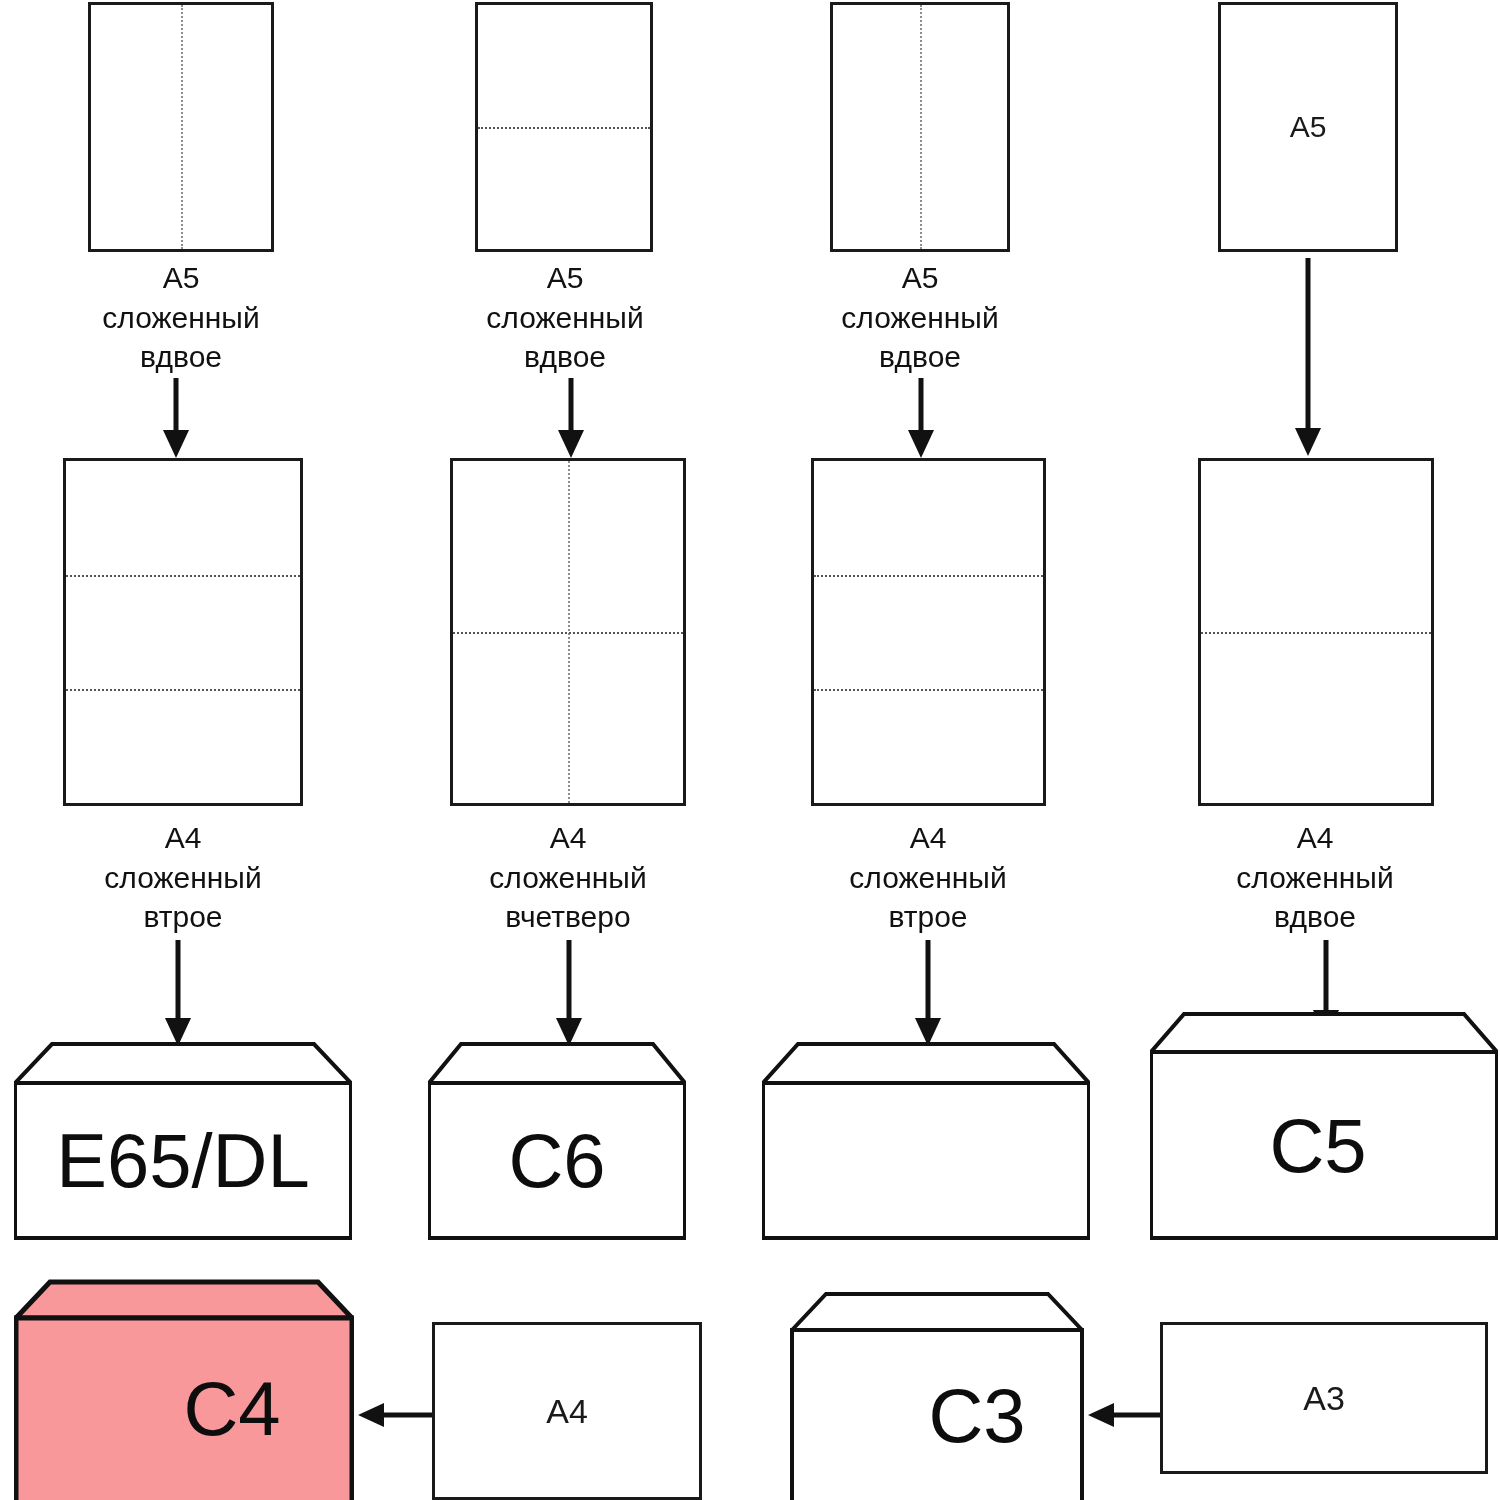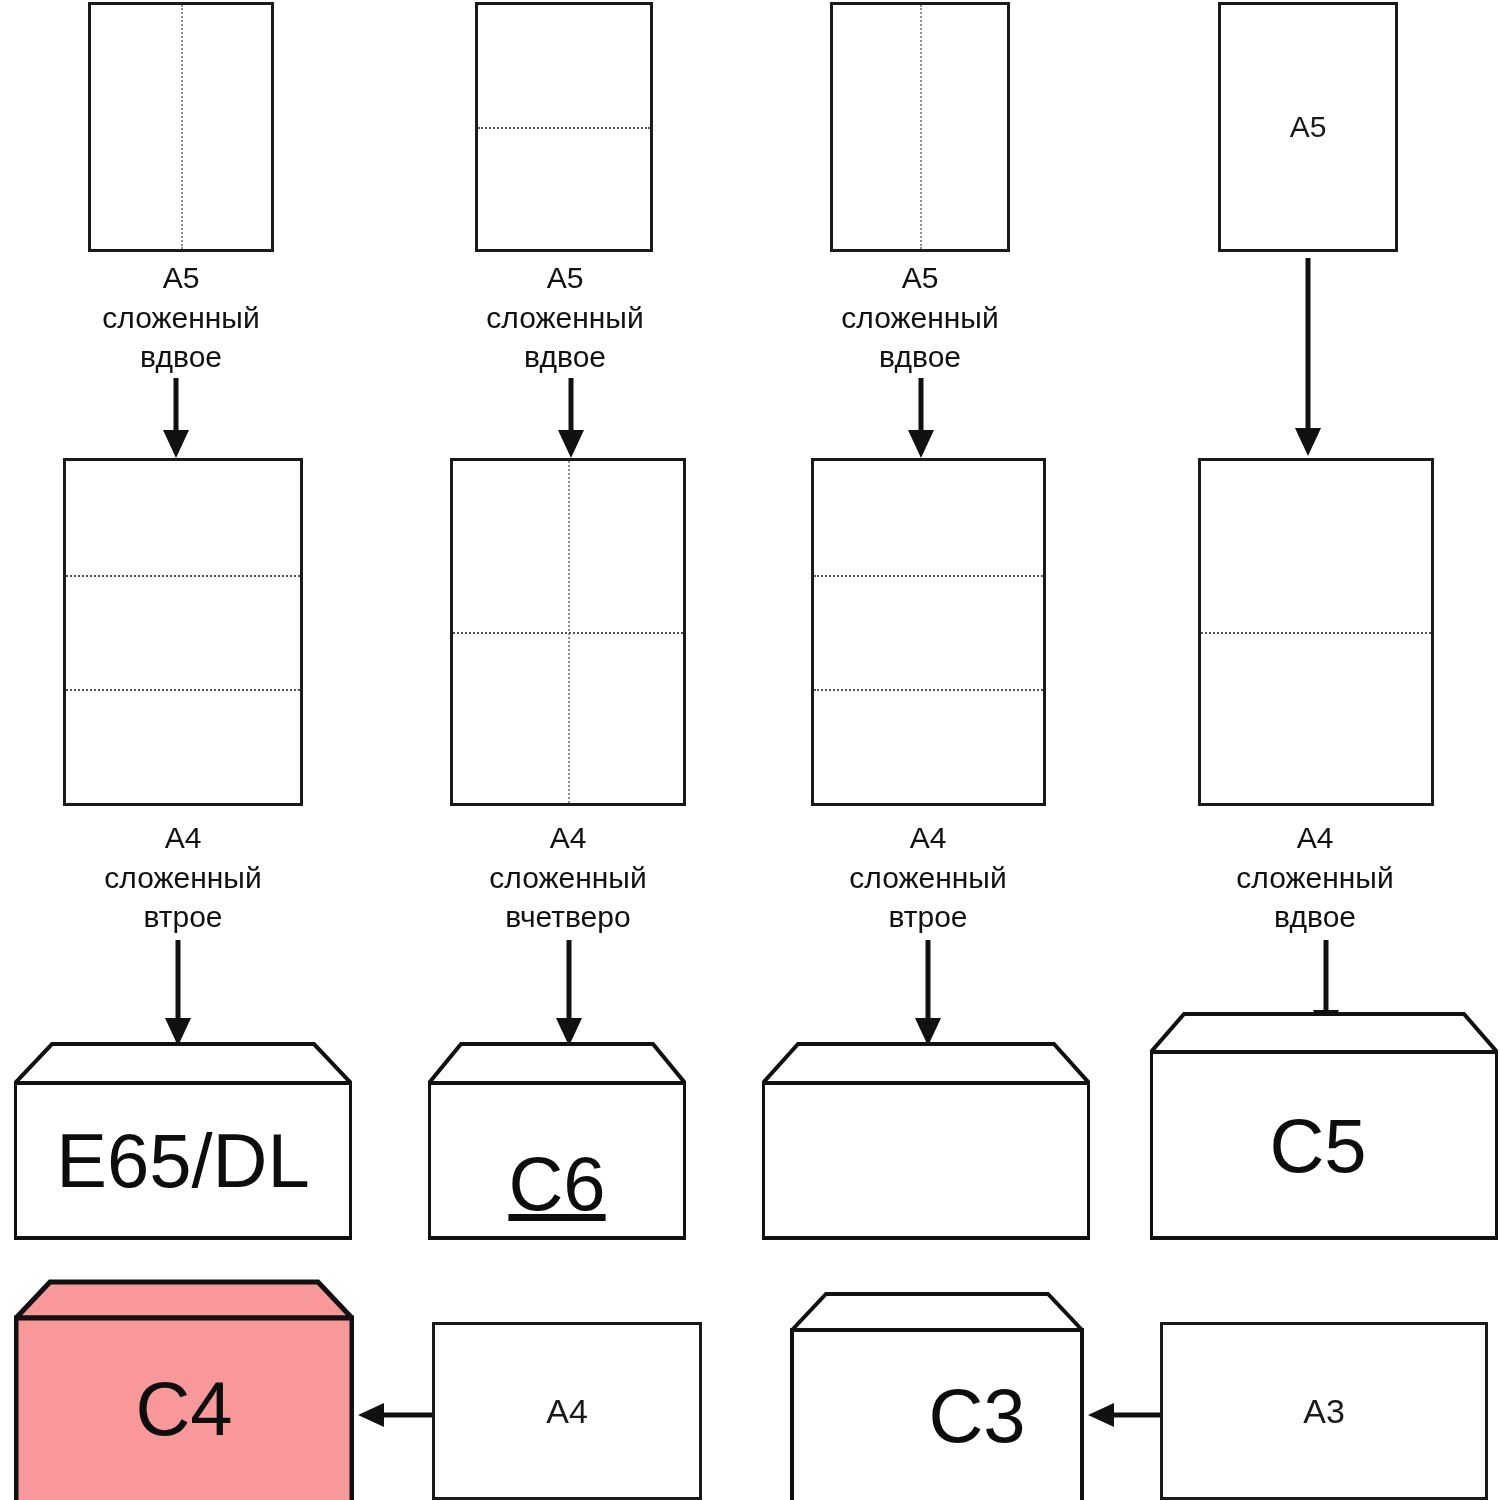--- a/index.html
+++ b/index.html
@@ -162,38 +162,38 @@
   <svg class="envelope" style="left:14px;top:1038px;" width="338" height="202" viewBox="0 0 338 202">
     <polygon points="1,45 38,6 300,6 337,45" fill="#ffffff" stroke="#111" stroke-width="4" stroke-linejoin="miter"></polygon>
     <rect x="1" y="45" width="336" height="155" fill="#ffffff" stroke="#111" stroke-width="4"></rect>
   </svg>
   <div class="env-text" style="left:14px;top:1083px;width:338px;height:155px;">E65/DL</div>
 
   <svg class="envelope" style="left:428px;top:1038px;" width="258" height="202" viewBox="0 0 258 202">
     <polygon points="1,45 33,6 225,6 257,45" fill="#ffffff" stroke="#111" stroke-width="4" stroke-linejoin="miter"></polygon>
     <rect x="1" y="45" width="256" height="155" fill="#ffffff" stroke="#111" stroke-width="4"></rect>
   </svg>
-  <div class="env-text" style="left:428px;top:1106px;width:258px;height:155px;text-decoration:underline;">C6</div>
+  <div class="env-text" style="left:428px;top:1083px;width:258px;height:155px;">C6</div>
 
   <svg class="envelope" style="left:762px;top:1038px;" width="328" height="202" viewBox="0 0 328 202">
     <polygon points="1,45 36,6 292,6 327,45" fill="#ffffff" stroke="#111" stroke-width="4" stroke-linejoin="miter"></polygon>
     <rect x="1" y="45" width="326" height="155" fill="#ffffff" stroke="#111" stroke-width="4"></rect>
   </svg>
 
   <svg class="envelope" style="left:1150px;top:1010px;" width="348" height="232" viewBox="0 0 348 232">
     <polygon points="1,42 34,4 314,4 347,42" fill="#ffffff" stroke="#111" stroke-width="4" stroke-linejoin="miter"></polygon>
     <rect x="1" y="42" width="346" height="186" fill="#ffffff" stroke="#111" stroke-width="4"></rect>
   </svg>
   <div class="env-text" style="left:1150px;top:1052px;width:336px;height:186px;">C5</div>
 
   <svg class="envelope" style="left:14px;top:1278px;" width="340" height="226" viewBox="0 0 340 226">
     <polygon points="2,40 36,4 304,4 338,40" fill="#f9989a" stroke="#111" stroke-width="5" stroke-linejoin="miter"></polygon>
     <rect x="2" y="40" width="336" height="186" fill="#f9989a" stroke="#111" stroke-width="5"></rect>
   </svg>
-  <div class="env-text" style="left:14px;top:1318px;width:340px;height:180px;">C4</div>
+  <div class="env-text" style="left:14px;top:1318px;width:340px;height:180px;padding-left:48px;">C4</div>
 
   <svg class="arrow-left" style="left:356px;top:1393px;" width="80" height="44" viewBox="0 0 80 44">
     <line x1="78" y1="22" x2="18" y2="22" stroke="#111" stroke-width="5"></line>
     <polygon points="2,22 28,10 28,34" fill="#111"></polygon>
   </svg>
 
   <div class="sheet" style="left:432px;top:1322px;width:270px;height:178px;">
     <div class="sheet-label" style="font-size:34px;">A4</div>
   </div>
 
@@ -201,17 +201,17 @@
     <polygon points="2,40 36,4 258,4 292,40" fill="#ffffff" stroke="#111" stroke-width="4" stroke-linejoin="miter"></polygon>
     <rect x="2" y="40" width="290" height="174" fill="#ffffff" stroke="#111" stroke-width="4"></rect>
   </svg>
   <div class="env-text" style="left:790px;top:1330px;width:294px;height:170px;margin-left:40px;">C3</div>
 
   <svg class="arrow-left" style="left:1086px;top:1393px;" width="80" height="44" viewBox="0 0 80 44">
     <line x1="78" y1="22" x2="18" y2="22" stroke="#111" stroke-width="5"></line>
     <polygon points="2,22 28,10 28,34" fill="#111"></polygon>
   </svg>
 
-  <div class="sheet" style="left:1160px;top:1322px;width:328px;height:178px;">
+  <div class="sheet" style="left:1160px;top:1322px;width:328px;height:152px;">
     <div class="sheet-label" style="font-size:34px;">A3</div>
   </div>
 
 </div>
 
 </body></html>

